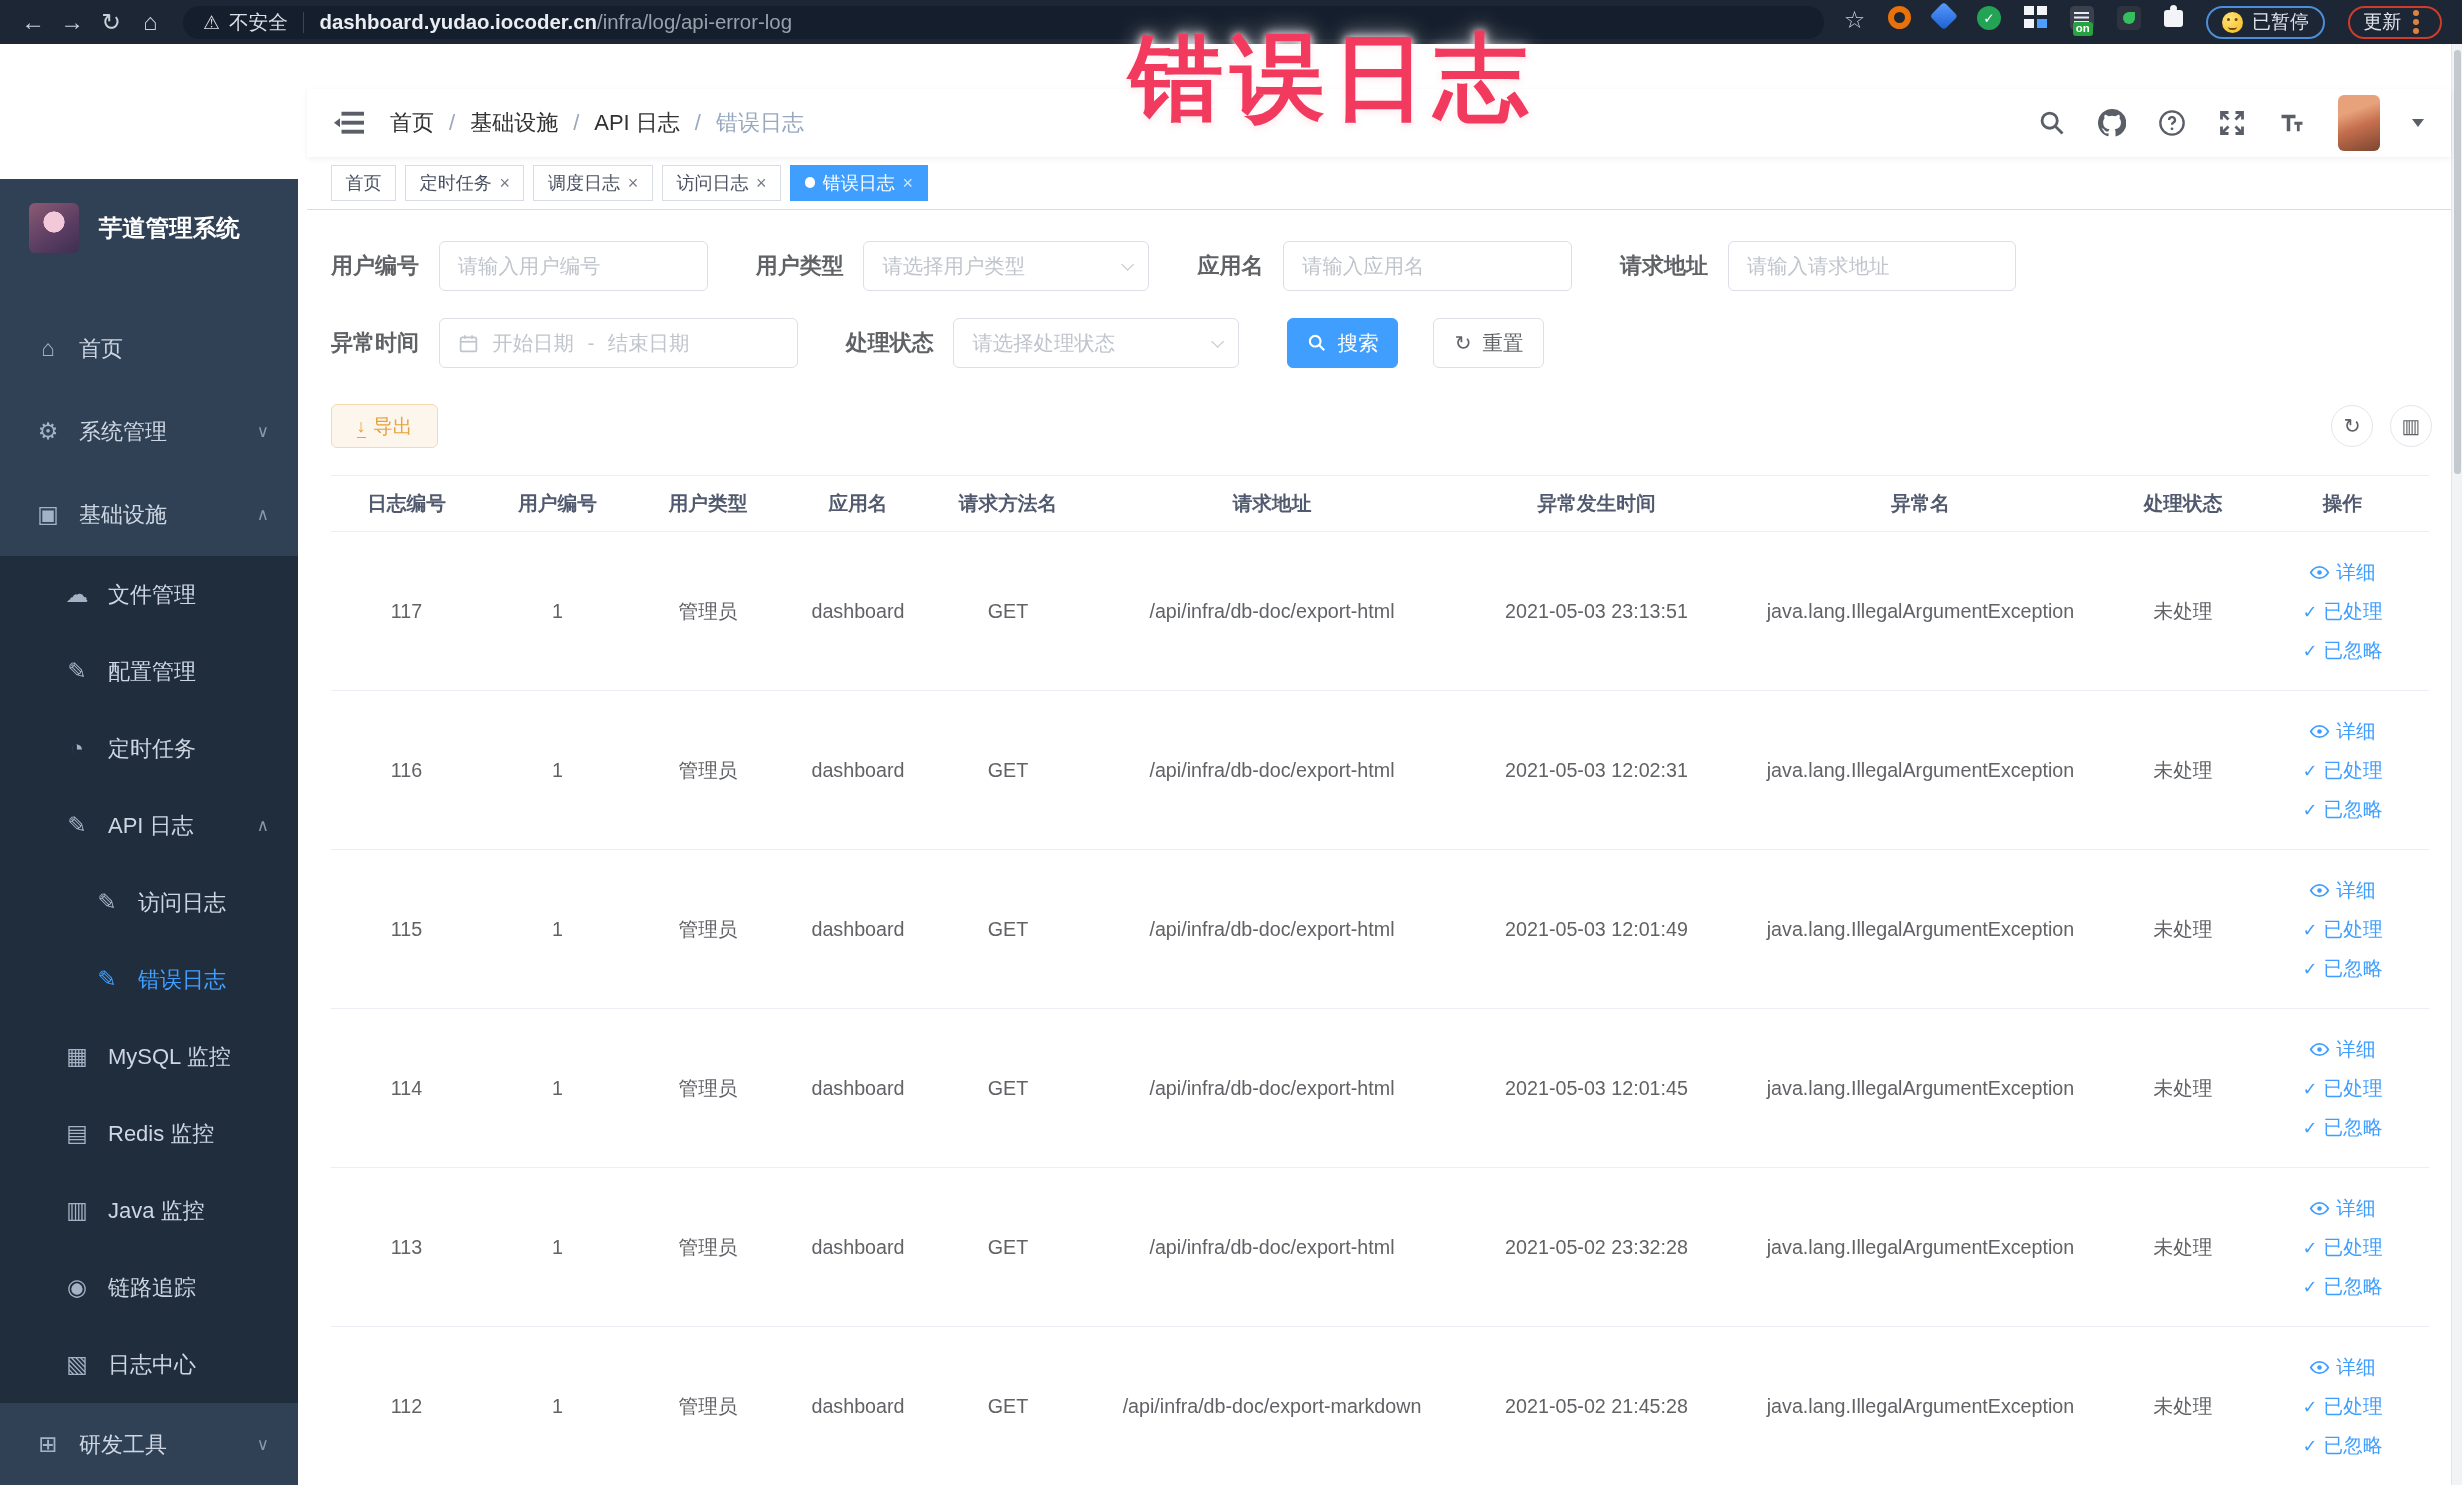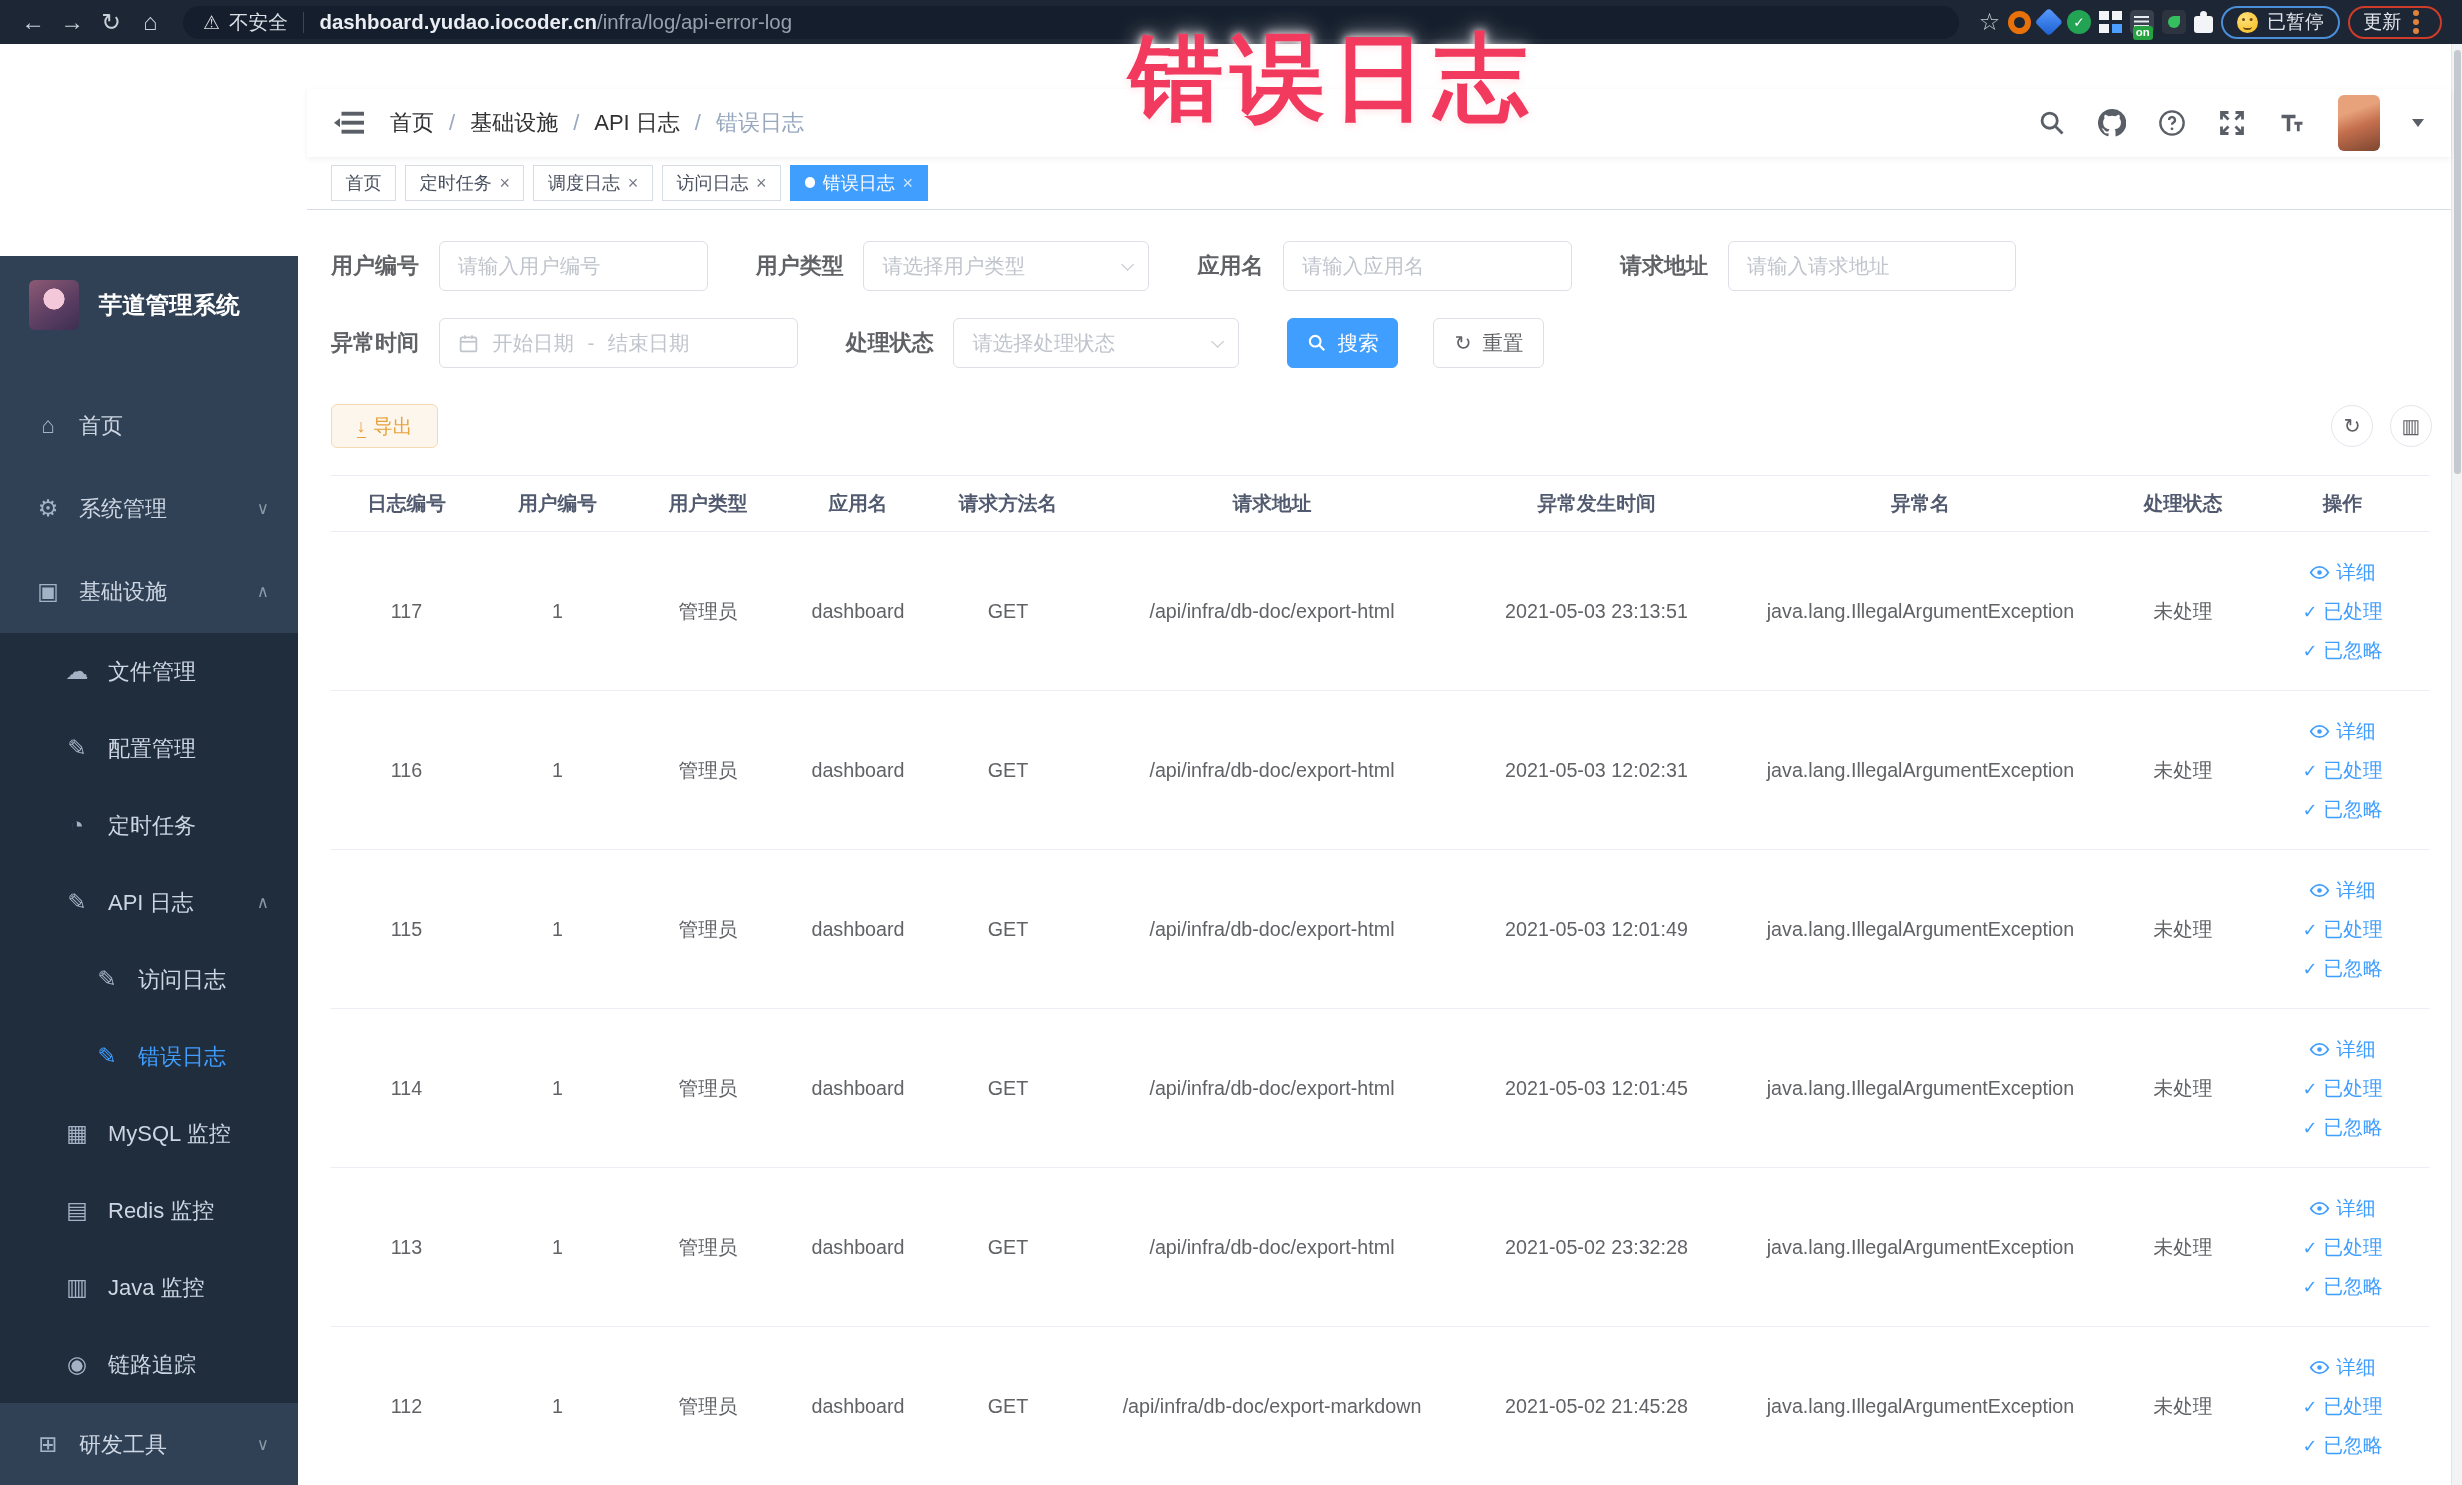--- a/index.html
+++ b/index.html
@@ -23,21 +23,21 @@
   .omnibox{
     flex:1; height:33px; margin:0 19.7px 0 13.6px; background:#151e2c; border-radius:16.7px;
     display:flex; align-items:center; padding:0 19.7px; min-width:0;
   }
   .warn-ic::before{ content:"⚠"; color:#dadee6; font-size:19px; margin-right:9px; }
   .sec-label{ color:#dadee6; font-size:19.7px; white-space:nowrap; }
   .omni-div{ width:1.5px; height:21px; background:#3a4556; margin:0 15px; }
   .url{ font-size:20.4px; white-space:nowrap; overflow:hidden; }
   .url .host{ color:#eaedf2; font-weight:700; }
   .url .path{ color:#97a0ad; }
-  .bar-right{ display:flex; align-items:center; gap:8px; padding-right:6px; }
+  .bar-right{ display:flex; align-items:flex-start; gap:23px; padding-right:6px; }
   .star-ic::before{ content:"☆"; color:#c9d0da; font-size:24px; }
   .extic{ position:relative; display:inline-block; }
   .ext-ring{ width:23px; height:23px; border:6px solid #e8710a; border-radius:50%; }
   .ext-shield{ width:19.7px; height:19.7px; background:linear-gradient(135deg,#5b9bff,#1a5fd0); transform:rotate(45deg); border-radius:3.8px; }
   .ext-green{ width:24px; height:24px; border-radius:50%; background:#22a454; color:#fff; font-size:13.6px; display:flex; align-items:center; justify-content:center; }
   .ext-green::before{ content:"✓"; }
   .ext-grid{ width:9.8px; height:9.8px; background:#f2f4f7; box-shadow:13px 0 0 #f2f4f7, 0 13px 0 #f2f4f7, 13px 13px 0 #4d9fff; margin:0 13px 13px 0; }
   .ext-lines{ width:24px; height:24px; border-radius:4.5px; background:#39404e; position:relative; }
   .ext-lines::before{ content:""; position:absolute; left:4.5px; top:6px; width:15px; height:2.3px; background:#e8ebf0; box-shadow:0 4.5px 0 #e8ebf0, 0 9px 0 #e8ebf0; }
   .ext-badge{ position:absolute; left:3px; bottom:-6px; background:#27a241; color:#fff; font-size:11.4px; line-height:13.6px; padding:0 3px; border-radius:3px; font-weight:700; }
@@ -284,20 +284,25 @@
             <span class="m-label">Java 监控</span>
 
           </div>
 
           <div class="menu-item sub lv2">
             <span class="m-ic gi-trace"></span>
             <span class="m-label">链路追踪</span>
 
           </div>
 
+          <div class="menu-item sub lv2">
+            <span class="m-ic gi-log-center"></span>
+            <span class="m-label">日志中心</span>
+
+          </div>
 
           <div class="menu-item lv1">
             <span class="m-ic gi-dev-tools"></span>
             <span class="m-label">研发工具</span>
             <span class="chev-down"></span>
 
           </div>
         </nav>
     </aside>
     <div class="side-scroll">

